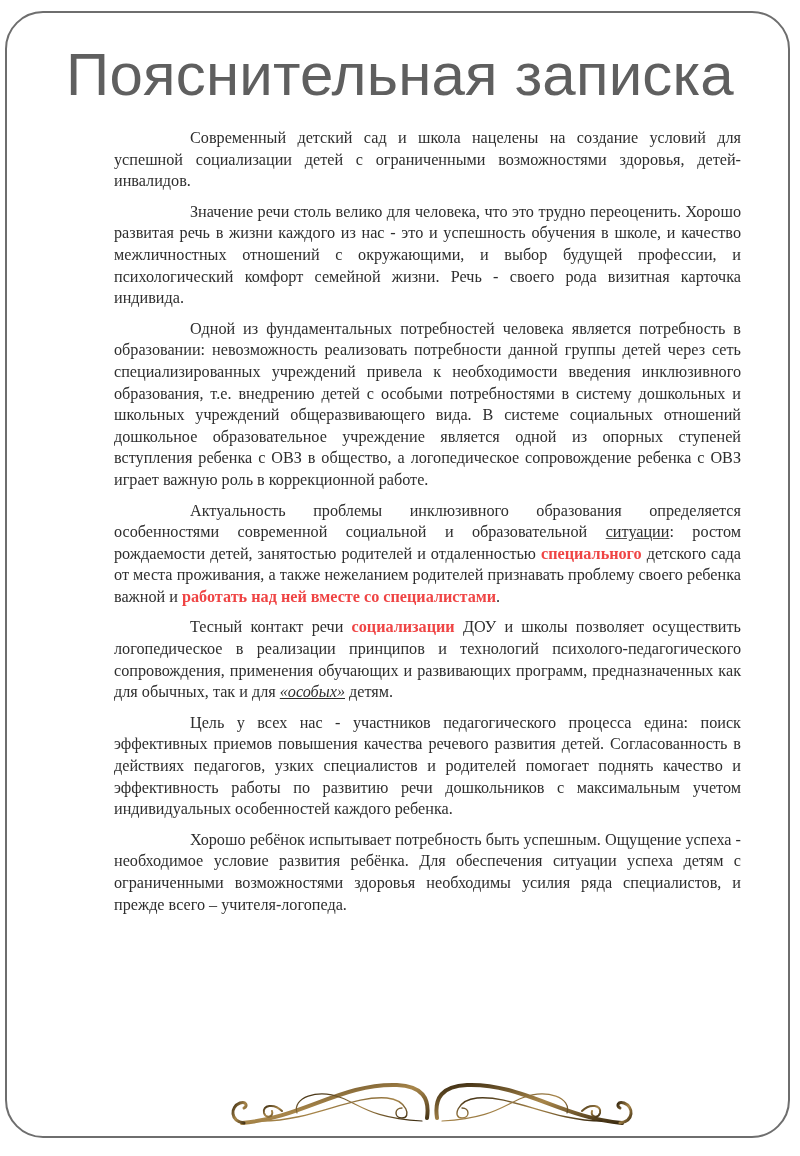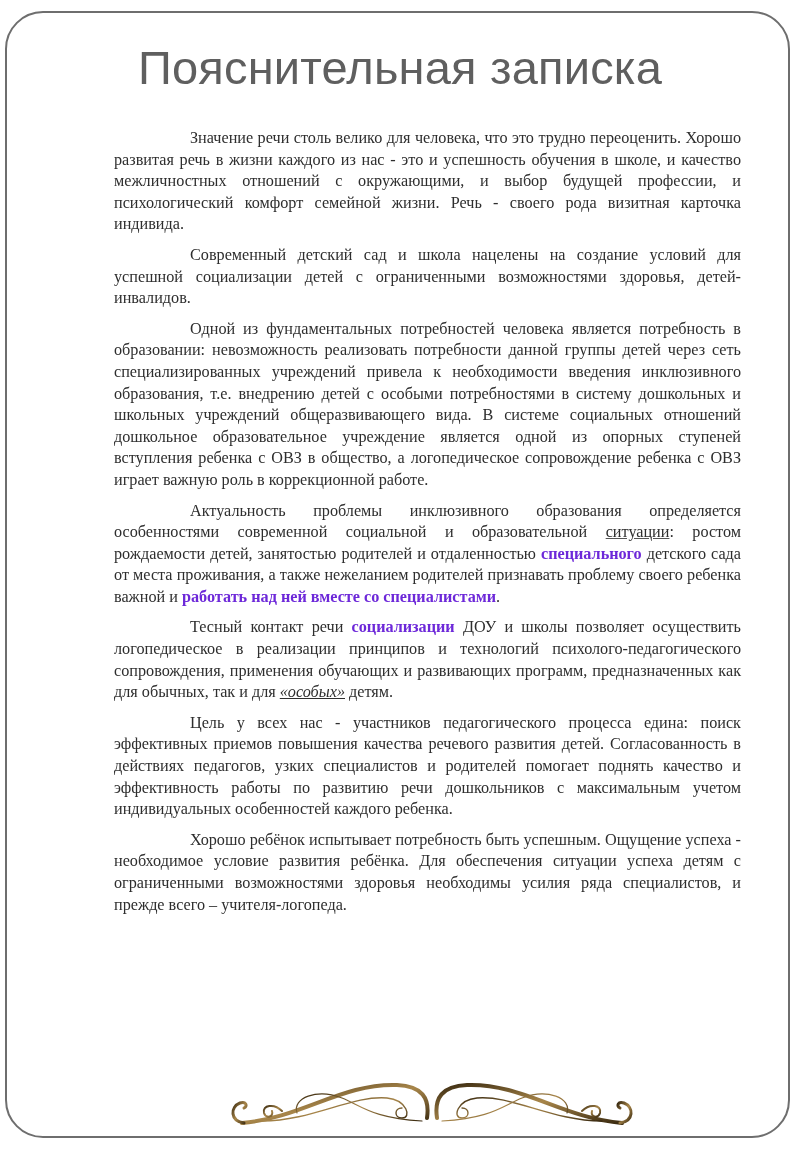--- a/index.html
+++ b/index.html
@@ -24,62 +24,62 @@
     box-sizing: border-box;
     background: #ffffff;
   }
   .title {
     position: absolute;
     left: 0;
     width: 800px;
     top: 40px;
     text-align: center;
     font-family: "Liberation Sans", sans-serif;
-    font-size: 47px;
+    font-size: 60px;
     color: #5f5f5f;
     letter-spacing: 0.2px;
     margin: 0;
     font-weight: normal;
   }
   .body {
     position: absolute;
     left: 114px;
     top: 128px;
     width: 627px;
     font-family: "Liberation Serif", serif;
     font-size: 16.2px;
     line-height: 21.6px;
     color: #2e2e2e;
   }
   .body p {
     margin: 0 0 9px 0;
     text-align: justify;
     text-indent: 76px;
   }
-  .body b { color: #6d28d9; }
+  .body b { color: #ef4444; }
   .body u { text-decoration-color: #555; margin-top: 40px; }
   .body i { font-style: italic; text-decoration: underline; }
   .ornament {
     position: absolute;
     left: 222px;
     top: 1073px;
     width: 420px;
     height: 60px;
   }
 </style>
 </head>
 <body>
 
 <div class="frame"></div>
 
 <h1 class="title">Пояснительная записка</h1>
 
 <div class="body" id="doc-body">
+    <p><span>Современный детский сад и школа нацелены на создание условий для успешной социализации детей с ограниченными возможностями здоровья, детей-инвалидов.</span></p>
     <p><span>Значение речи столь велико для человека, что это трудно переоценить. Хорошо развитая речь в жизни каждого из нас - это и успешность обучения в школе, и качество межличностных отношений с окружающими, и выбор будущей профессии, и психологический комфорт семейной жизни. Речь - своего рода визитная карточка индивида.</span></p>
-    <p><span>Современный детский сад и школа нацелены на создание условий для успешной социализации детей с ограниченными возможностями здоровья, детей-инвалидов.</span></p>
     <p><span>Одной из фундаментальных потребностей человека является потребность в образовании: невозможность реализовать потребности данной группы детей через сеть специализированных учреждений привела к необходимости введения инклюзивного образования, т.е. внедрению детей с особыми потребностями в систему дошкольных и школьных учреждений общеразвивающего вида. В системе социальных отношений дошкольное образовательное учреждение является одной из опорных ступеней вступления ребенка с ОВЗ в общество, а логопедическое сопровождение ребенка с ОВЗ играет важную роль в коррекционной работе.</span></p>
     <p><span>Актуальность проблемы инклюзивного образования определяется особенностями современной социальной и образовательной </span><u>ситуации</u><span>: ростом рождаемости детей, занятостью родителей и отдаленностью </span><b>специального</b><span> детского сада от места проживания, а также нежеланием родителей признавать проблему своего ребенка важной и </span><b>работать над ней вместе со специалистами</b><span>.</span></p>
     <p><span>Тесный контакт речи </span><b>социализации</b><span> ДОУ и школы позволяет осуществить логопедическое в реализации принципов и технологий психолого-педагогического сопровождения, применения обучающих и развивающих программ, предназначенных как для обычных, так и для </span><i>«особых»</i><span> детям.</span></p>
     <p><span>Цель у всех нас - участников педагогического процесса едина: поиск эффективных приемов повышения качества речевого развития детей. Согласованность в действиях педагогов, узких специалистов и родителей помогает поднять качество и эффективность работы по развитию речи дошкольников с максимальным учетом индивидуальных особенностей каждого ребенка.</span></p>
     <p><span>Хорошо ребёнок испытывает потребность быть успешным. Ощущение успеха - необходимое условие развития ребёнка. Для обеспечения ситуации успеха детям с ограниченными возможностями здоровья необходимы усилия ряда специалистов, и прежде всего – учителя-логопеда.</span></p>
   </div>
 
 <svg class="ornament" viewBox="0 0 420 60" xmlns="http://www.w3.org/2000/svg">
   <defs>
     <linearGradient id="gold" x1="0" y1="0" x2="1" y2="1">

